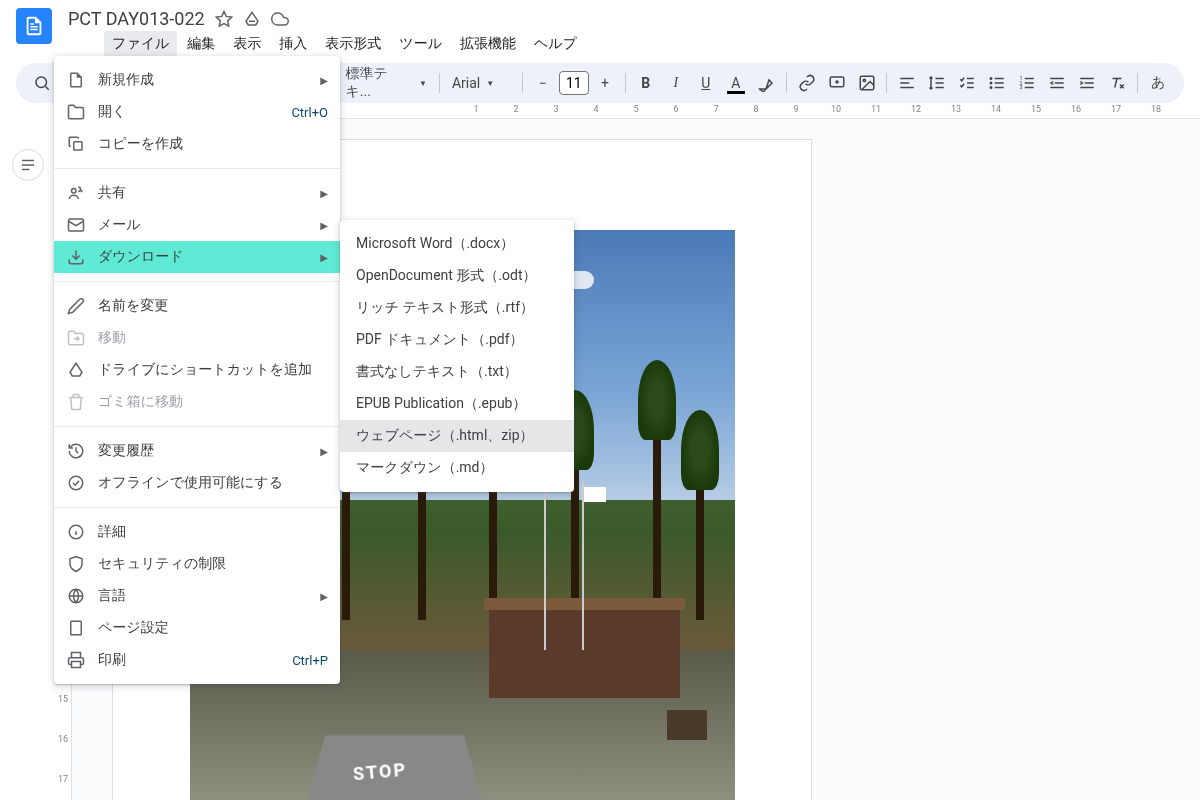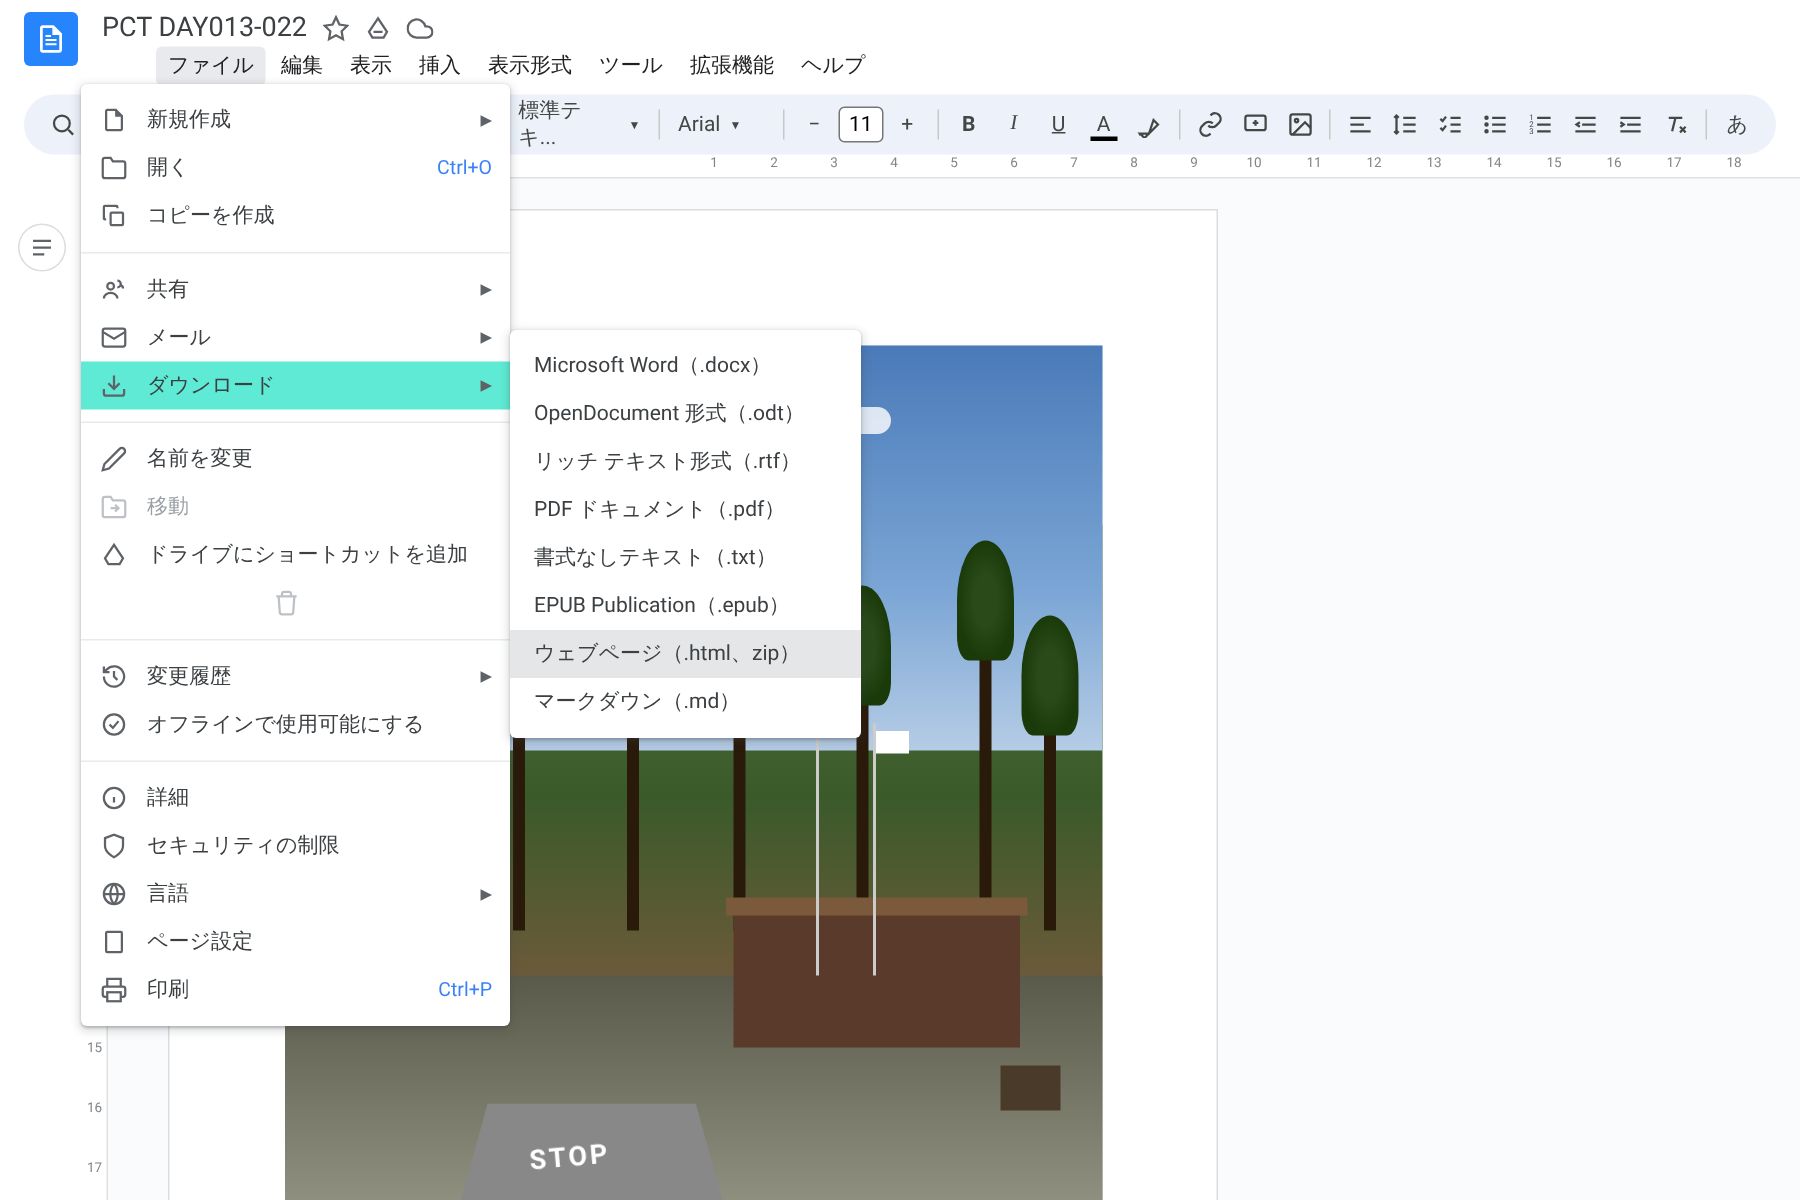--- a/index.html
+++ b/index.html
@@ -54,21 +54,21 @@
 
 
 .dropdown { position: absolute; background: #fff; border-radius: 4px; box-shadow: 0 2px 6px 2px rgba(60,64,67,.15), 0 1px 2px rgba(60,64,67,.3); padding: 8px 0; z-index: 100; }
 .file-menu { top: 56px; left: 54px; width: 286px; }
 .dd-item { display: flex; align-items: center; height: 32px; padding: 0 12px; font-size: 14px; color: #3c4043; cursor: pointer; position: relative; justify-content: center; }
 .dd-item.highlighted { background: #5eead4; }
 .dd-item.disabled { color: #9aa0a6; }
 .dd-icon { width: 20px; height: 20px; margin-right: 12px; display: flex; align-items: center; justify-content: center; color: #5f6368; }
 .dd-item.disabled .dd-icon { color: #bdc1c6; }
 .dd-label { flex: 1; }
-.dd-shortcut { font-size: 13px; color: #3b82f6; margin-left: auto; }
+.dd-shortcut { font-size: 13px; color: #0c4a6e; margin-left: auto; }
 .dd-arrow { margin-left: auto; font-size: 10px; color: #5f6368; }
 .dd-divider { height: 1px; background: #e8eaed; margin: 8px 0; }
 
 .download-submenu { top: 220px; left: 340px; width: 234px; }
 .sub-item { display: flex; align-items: center; height: 32px; padding: 0 16px; font-size: 14px; color: #3c4043; cursor: pointer; }
 .sub-item.highlighted { background: #e4e6e8; }
 
 svg { display: block; }
 </style>
 </head>
@@ -376,20 +376,21 @@
         </svg>
       </span>
     <span class="dd-label">ドライブにショートカットを追加</span>
   </div>
   <div class="dd-item disabled">
     <span class="dd-icon">
         <svg width="18" height="18" viewBox="0 0 24 24" fill="none" stroke="currentColor" stroke-width="2">
           <path d="M3 6h18 M8 6V4a2 2 0 0 1 2-2h4a2 2 0 0 1 2 2v2 M19 6l-1 14a2 2 0 0 1-2 2H8a2 2 0 0 1-2-2L5 6"></path>
         </svg>
       </span>
+    <span class="dd-label">ゴミ箱に移動</span>
   </div>
   <div class="dd-divider"></div>
   <div class="dd-item">
     <span class="dd-icon">
         <svg width="18" height="18" viewBox="0 0 24 24" fill="none" stroke="currentColor" stroke-width="2">
           <path d="M3 12a9 9 0 1 0 2.6-6.3L3 8 M3 3v5h5 M12 7v5l3 3"></path>
         </svg>
       </span>
     <span class="dd-label">変更履歴</span>
     <span class="dd-arrow">▶</span>

